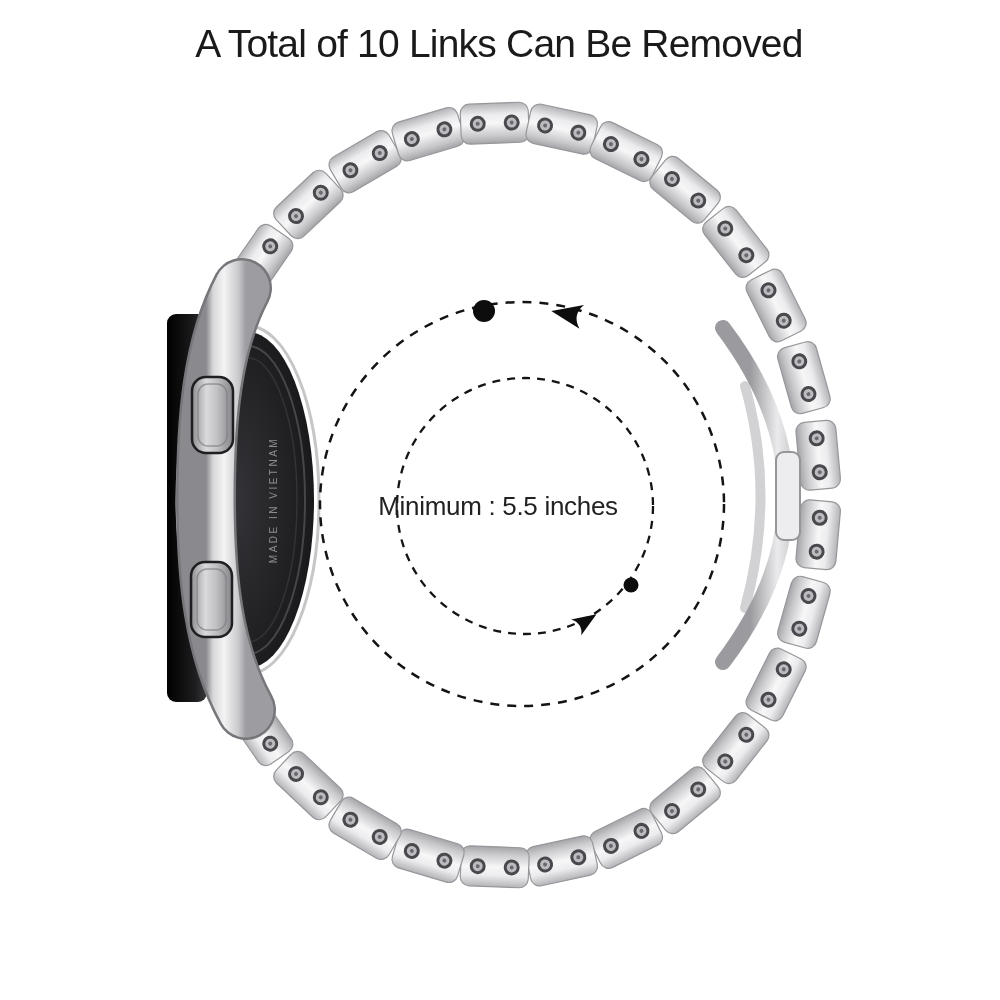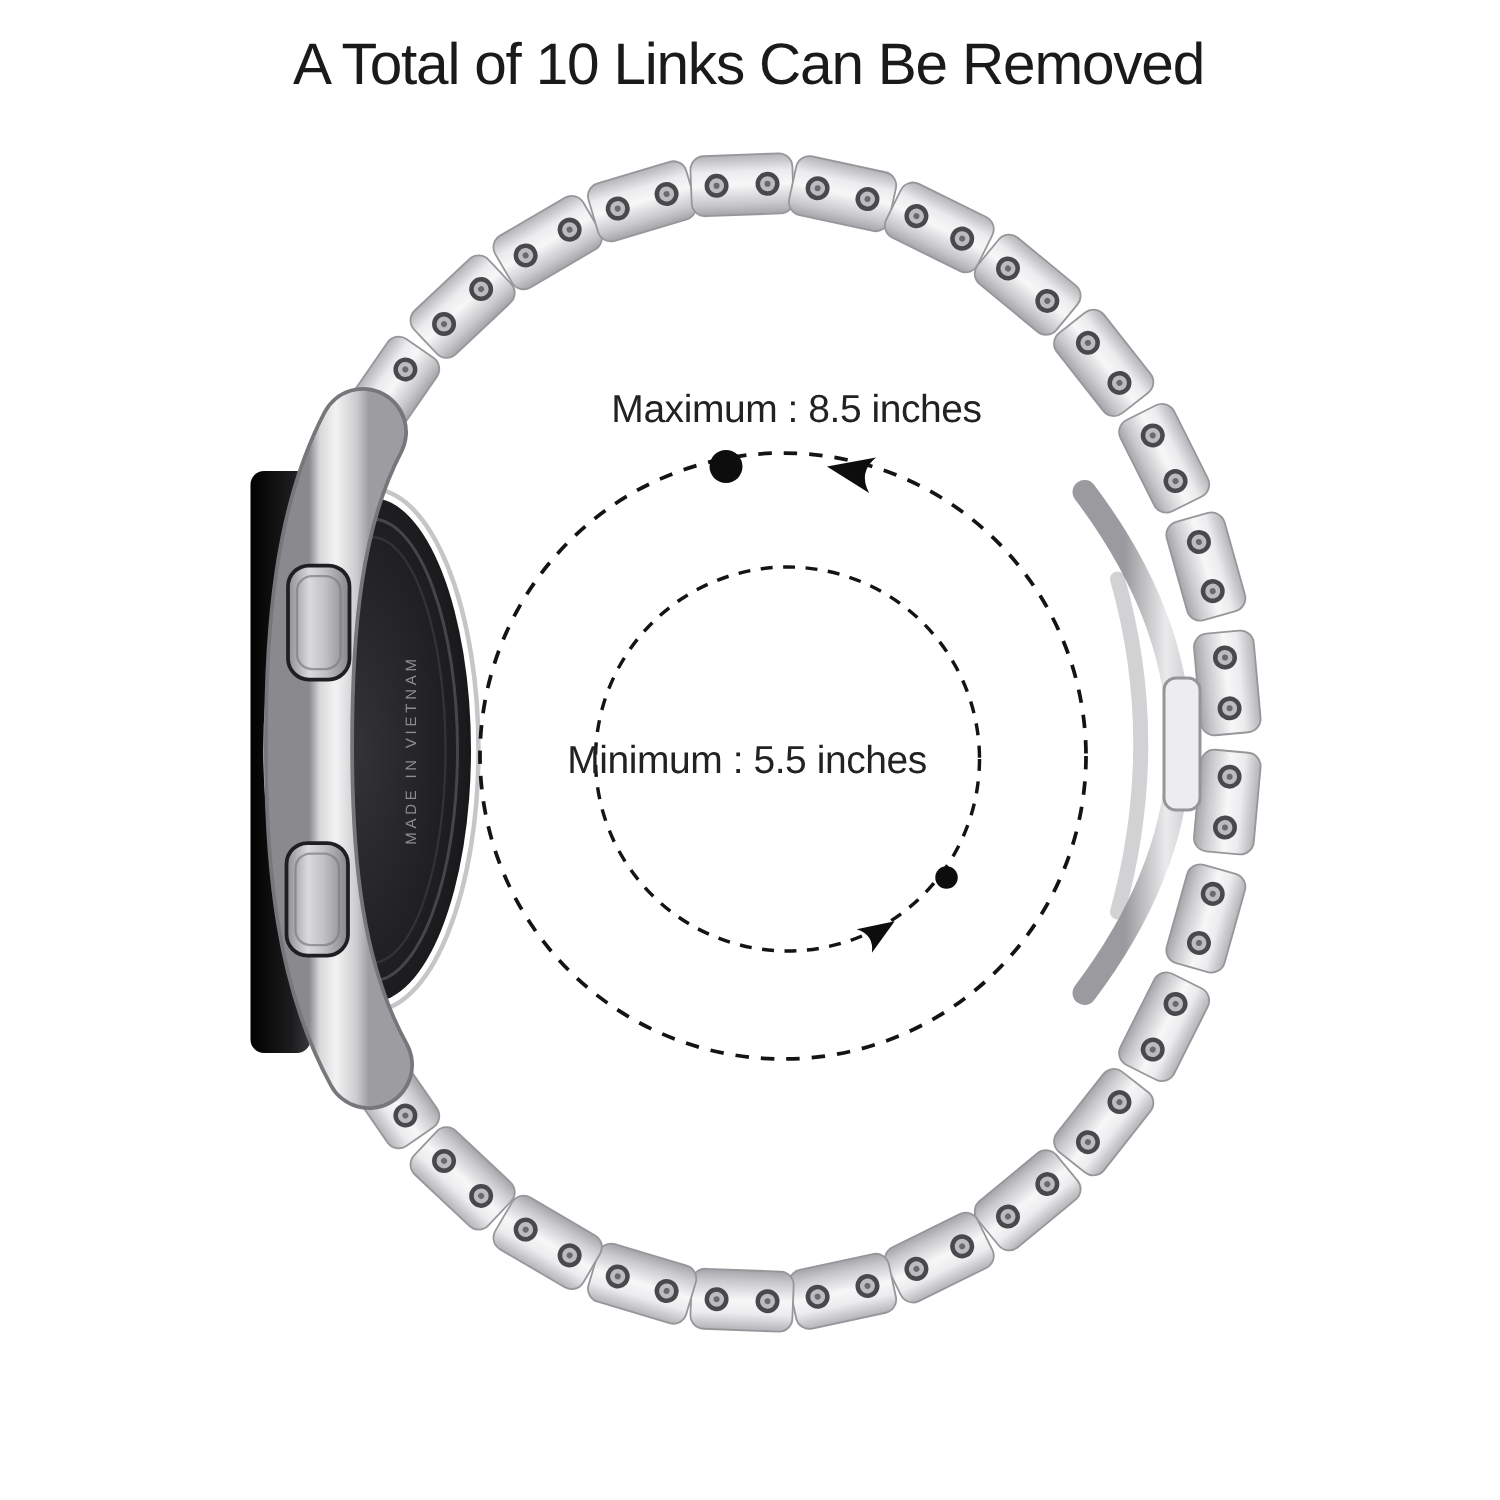--- a/index.html
+++ b/index.html
@@ -263,15 +263,14 @@
       <circle cx="522" cy="504" r="202" fill="none" stroke="#141414" stroke-width="2.5" stroke-dasharray="9 8"></circle>
       <circle cx="525" cy="506" r="128" fill="none" stroke="#141414" stroke-width="2.3" stroke-dasharray="8 7"></circle>
       <circle cx="484" cy="311" r="11" fill="#0d0d0d"></circle>
       <circle cx="631" cy="585" r="7.5" fill="#0d0d0d"></circle>
       <path d="M 16,0 L -15,-12 Q -5,0 -15,12 Z" transform="translate(567 314) rotate(191)" fill="#0d0d0d"></path>
       <path d="M 16,0 L -15,-12 Q -5,0 -15,12 Z" transform="translate(586 621) rotate(-33) scale(0.78)" fill="#0d0d0d"></path>
     </g>
   </svg>
 
   <div class="title">A Total of 10 Links Can Be Removed</div>
-  <div class="annotation max">Maximum : 8.5 inches</div>
   <div class="annotation min">Minimum : 5.5 inches</div>
 </div>
 
 </body></html>

